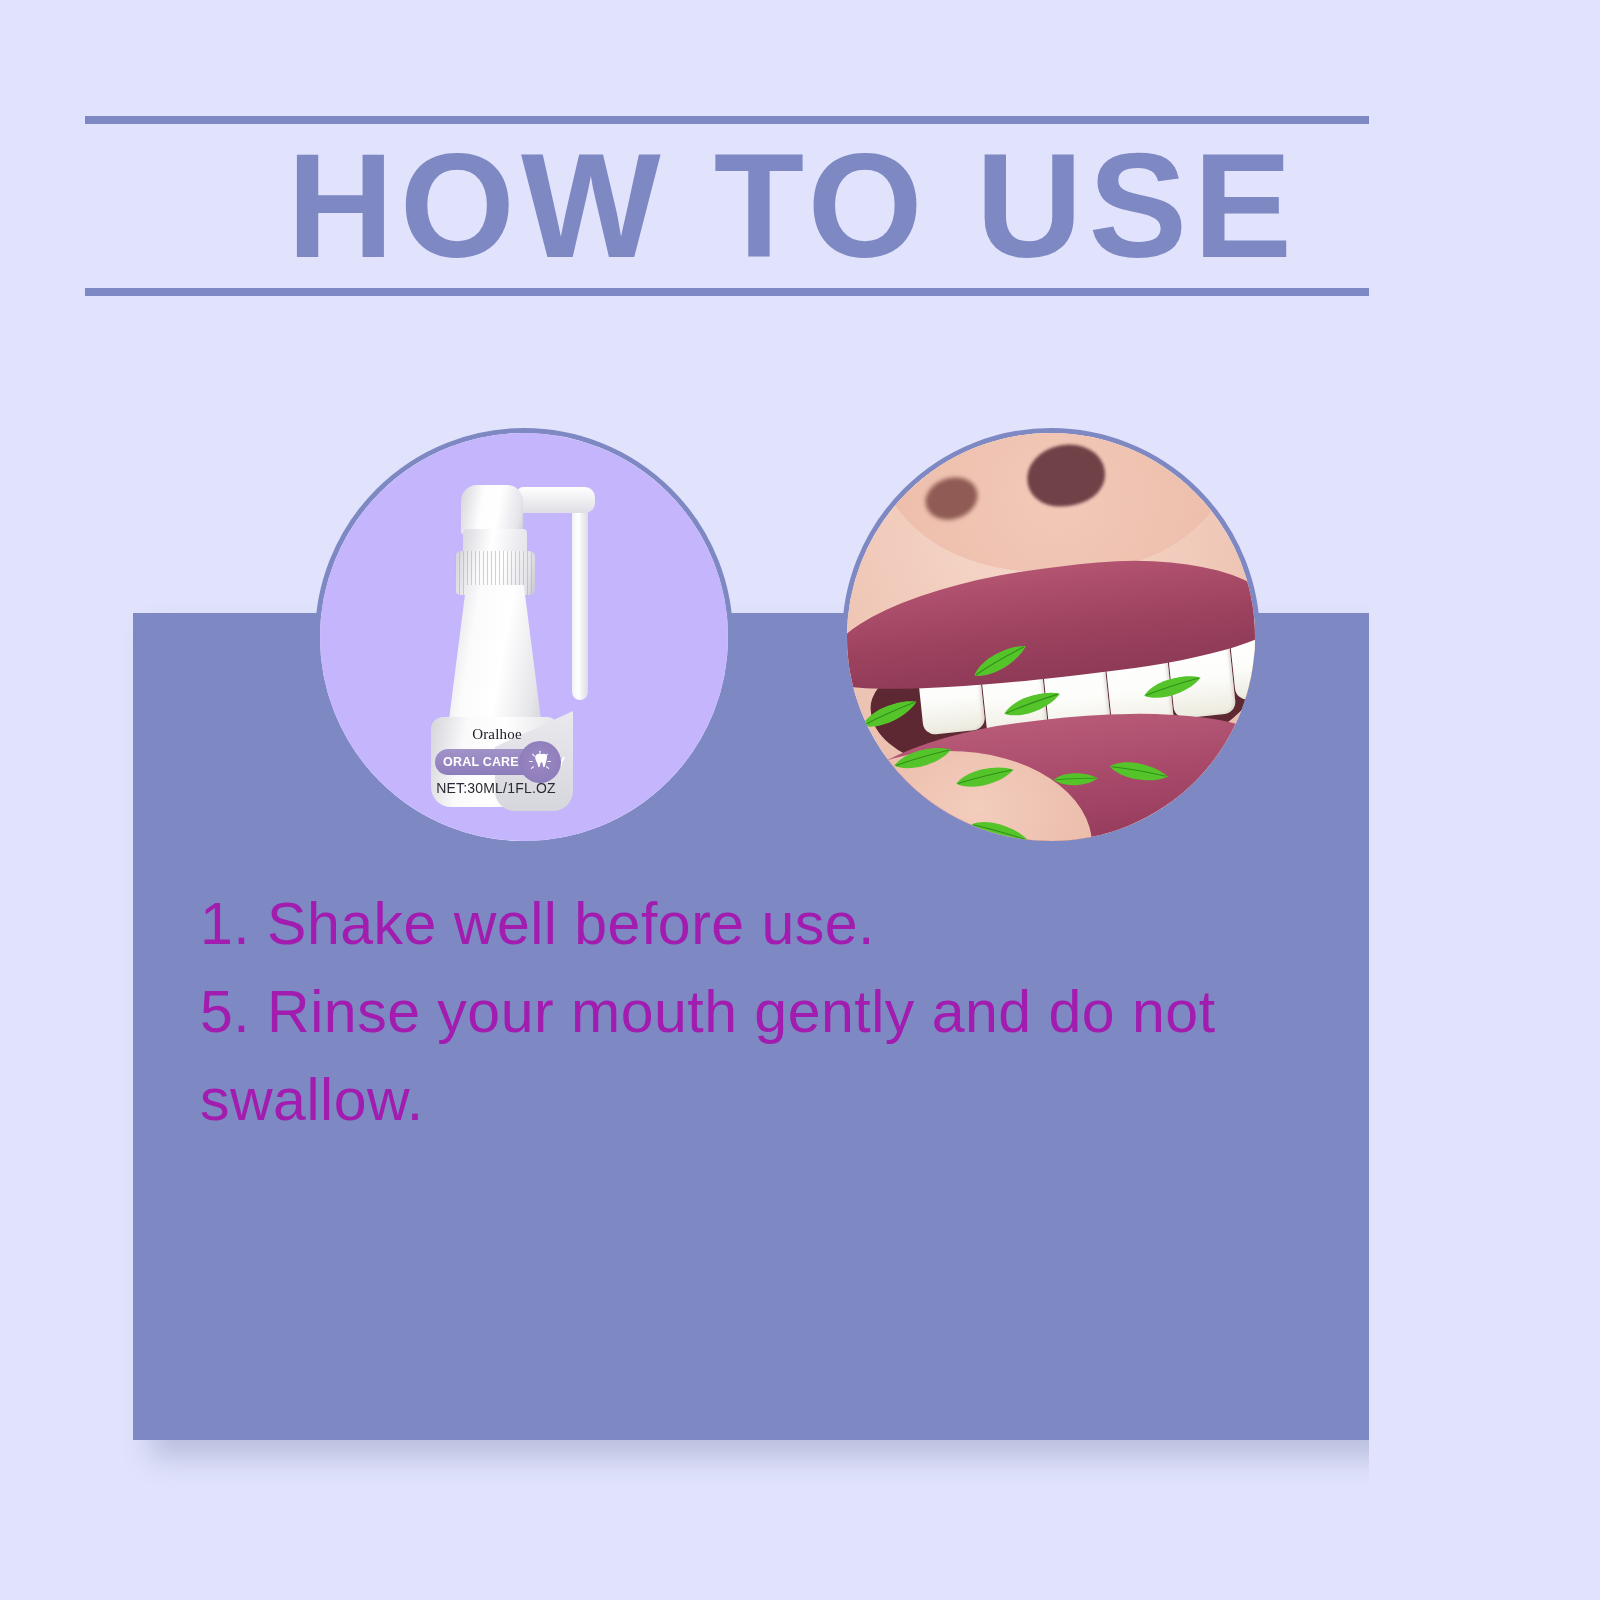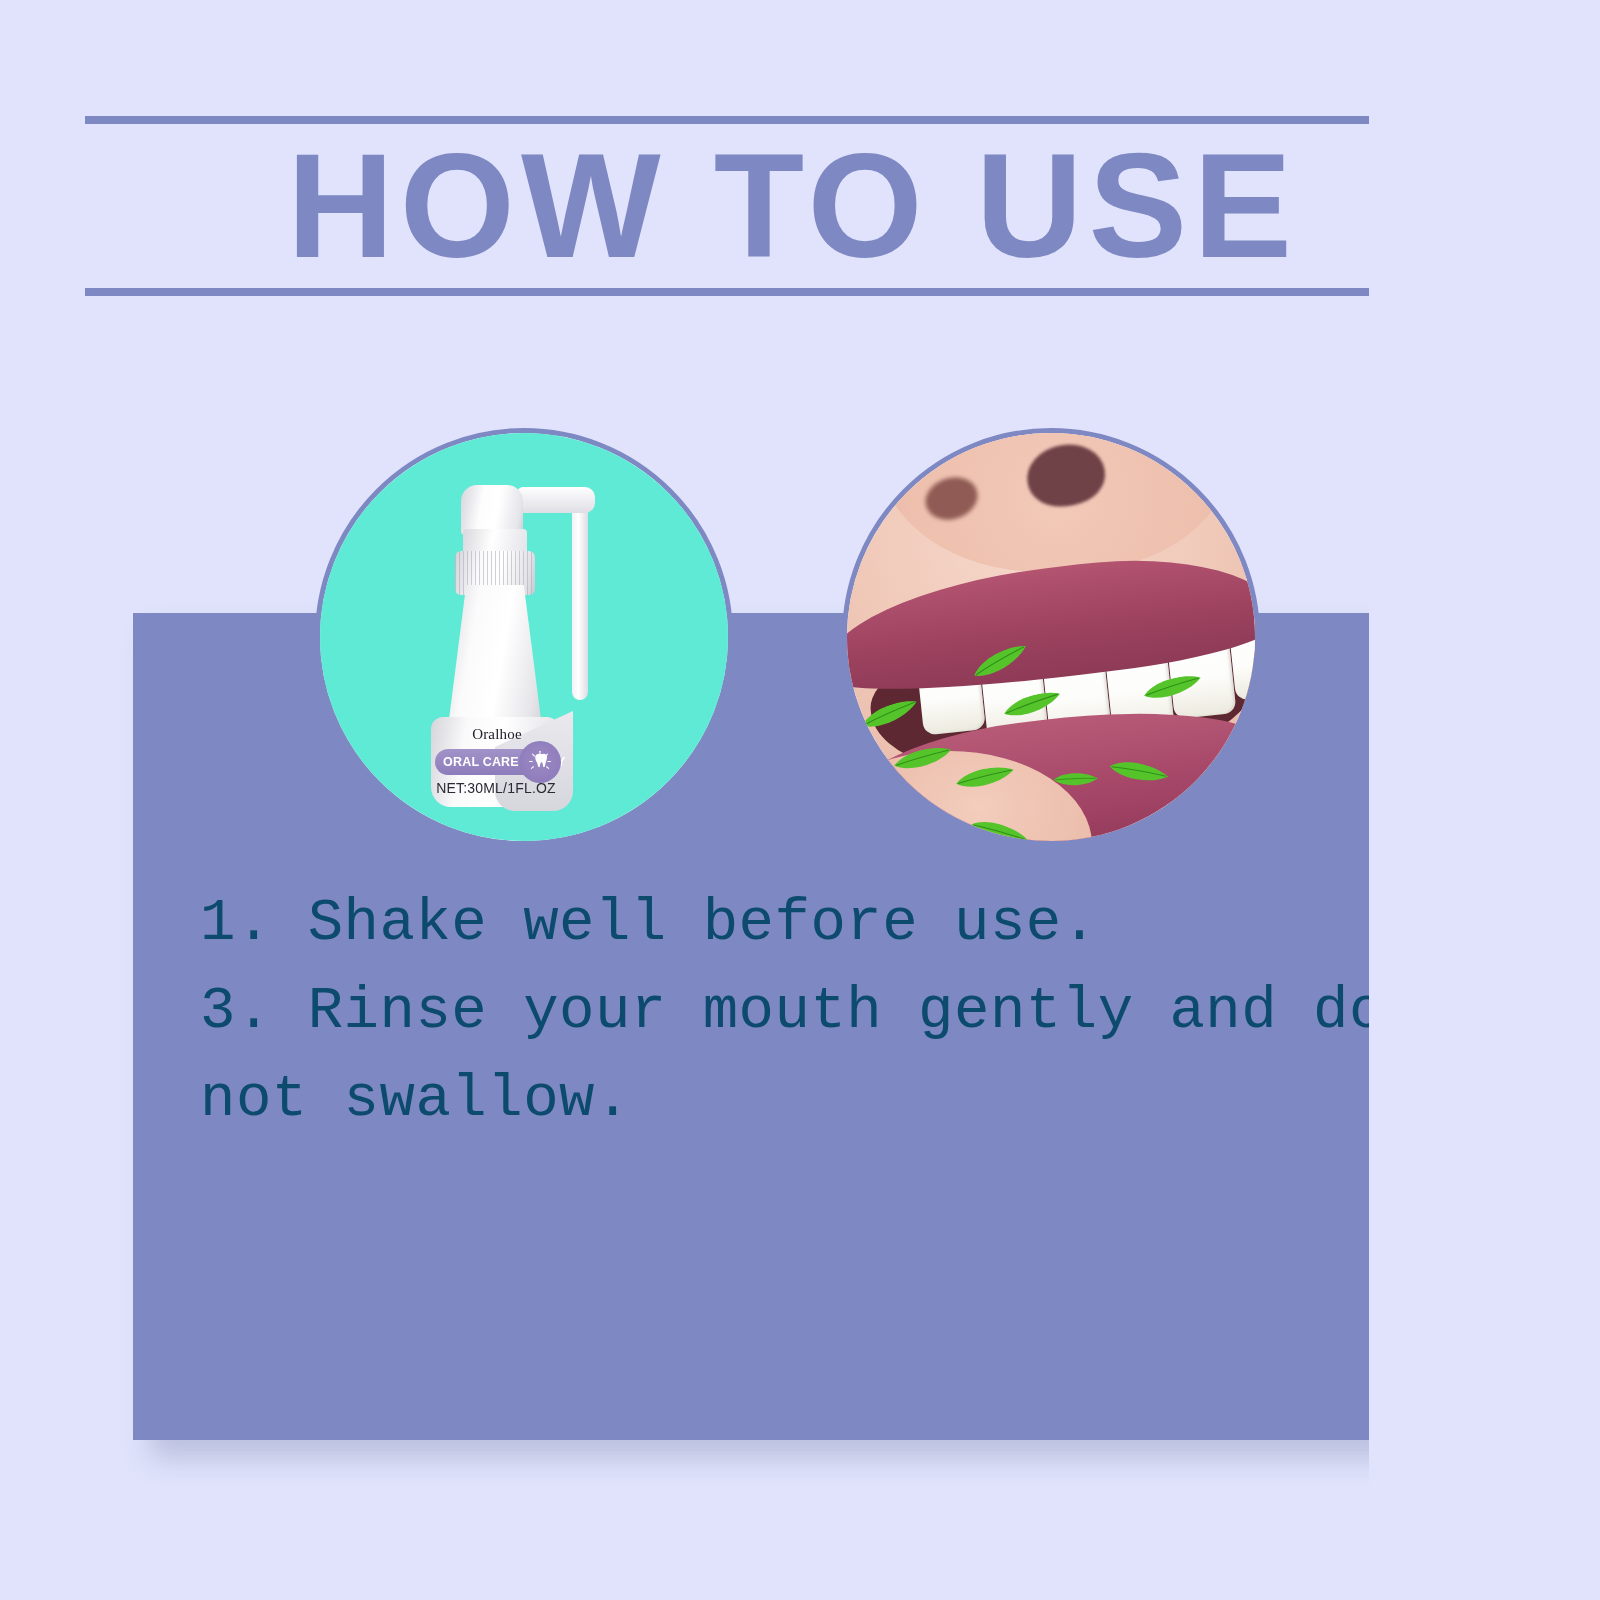--- a/index.html
+++ b/index.html
@@ -73,22 +73,22 @@
   }
 
   .steps {
     position: absolute;
     left: 200px;
     top: 880px;
     width: 1230px;
   }
 
   .step {
-    color: #0c4a6e;
-    font-family: Liberation Mono, monospace;
+    color: #a21caf;
+    font-family: Liberation Sans, sans-serif;
     font-weight: 400;
     font-size: 59px;
     line-height: 88px;
     letter-spacing: 0.5px;
     white-space: pre-wrap;
   }
 
   
   .circle-frame {
     position: absolute;
@@ -109,21 +109,21 @@
     left: 842px;
     top: 428px;
     width: 418px;
     height: 418px;
   }
 
   
   .bottle-stage {
     position: absolute;
     inset: 0;
-    background: #5eead4;
+    background: #c4b5fd;
   }
 
   .bottle {
     position: absolute;
     left: 50%;
     top: 50%;
     transform: translate(-50%, -50%);
     width: 250px;
     height: 340px;
   }
@@ -399,21 +399,21 @@
   <div class="heading-block">
     <div class="rule rule-top"></div>
     <div class="page-title">HOW TO USE</div>
     <div class="rule rule-bottom"></div>
   </div>
 
   <div class="panel"></div>
 
   <div class="steps">
     <div class="step">1. Shake well before use.</div>
-    <div class="step">3. Rinse your mouth gently and do not swallow.</div>
+    <div class="step">5. Rinse your mouth gently and do not swallow.</div>
   </div>
 
   <div class="circle-frame circle-left">
     <div class="bottle-stage">
       <div class="bottle">
 
         <div class="nozzle-tube"></div>
         <div class="nozzle-arm"></div>
         <div class="bottle-cap"></div>
         <div class="bottle-neck"></div>

